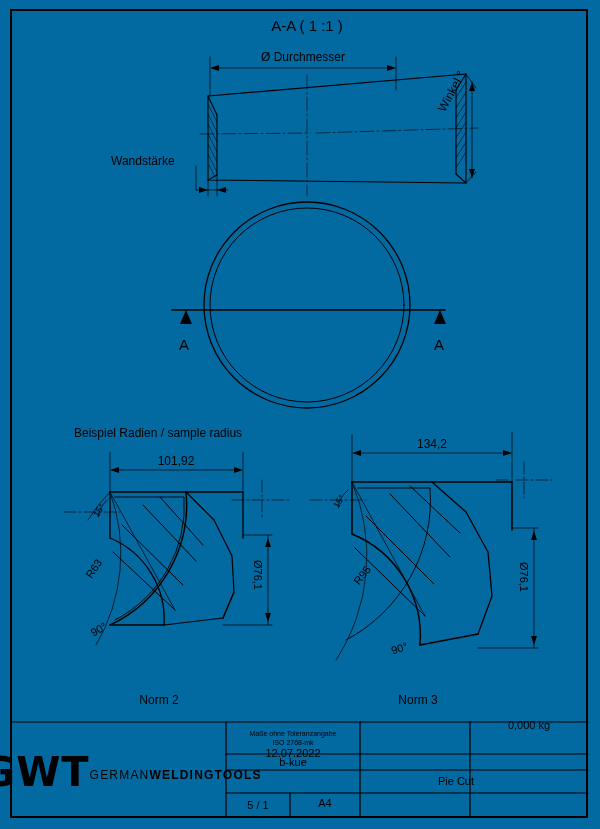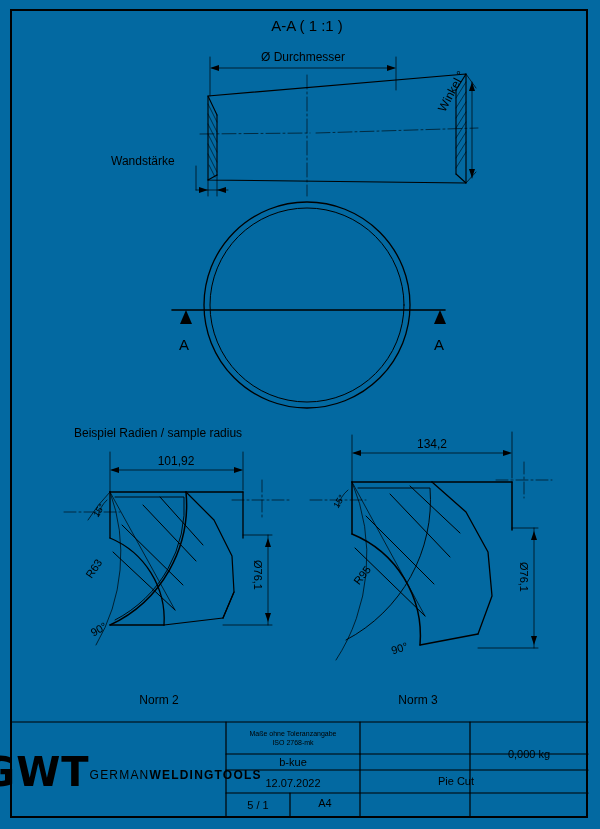--- a/index.html
+++ b/index.html
@@ -372,27 +372,27 @@
       <span>GERMAN</span><b>WELDINGTOOLS</b>
     </div>
   </div>
 
   <div class="tb-cell" style="left:226px; top:722px; width:134px; height:32px; flex-direction:column;">
     <span class="lbl tiny" style="position:static;">Maße ohne Toleranzangabe</span>
     <span class="lbl tiny" style="position:static; margin-top:2px;">ISO 2768-mk</span>
   </div>
 
 
-  <div class="tb-cell" style="left:470px; top:738px; width:118px; height:32px;">0,000 kg</div>
+  <div class="tb-cell" style="left:470px; top:709px; width:118px; height:32px;">0,000 kg</div>
 
   <div class="tb-cell" style="left:226px; top:754px; width:134px; height:16px;">b-kue</div>
 
   <div class="tb-cell" style="left:360px; top:754px; width:228px; height:16px;"></div>
 
-  <div class="tb-cell" style="left:226px; top:772px; width:134px; height:23px;">12.07.2022</div>
+  <div class="tb-cell" style="left:226px; top:742px; width:134px; height:23px;">12.07.2022</div>
 
   <div class="tb-cell" style="left:360px; top:770px; width:192px; height:23px;">Pie Cut</div>
 
   <div class="tb-cell" style="left:226px; top:793px; width:64px; height:24px;">5 / 1</div>
 
   <div class="tb-cell" style="left:290px; top:793px; width:70px; height:20px;">A4</div>
 
 </div>
 
 </body></html>

